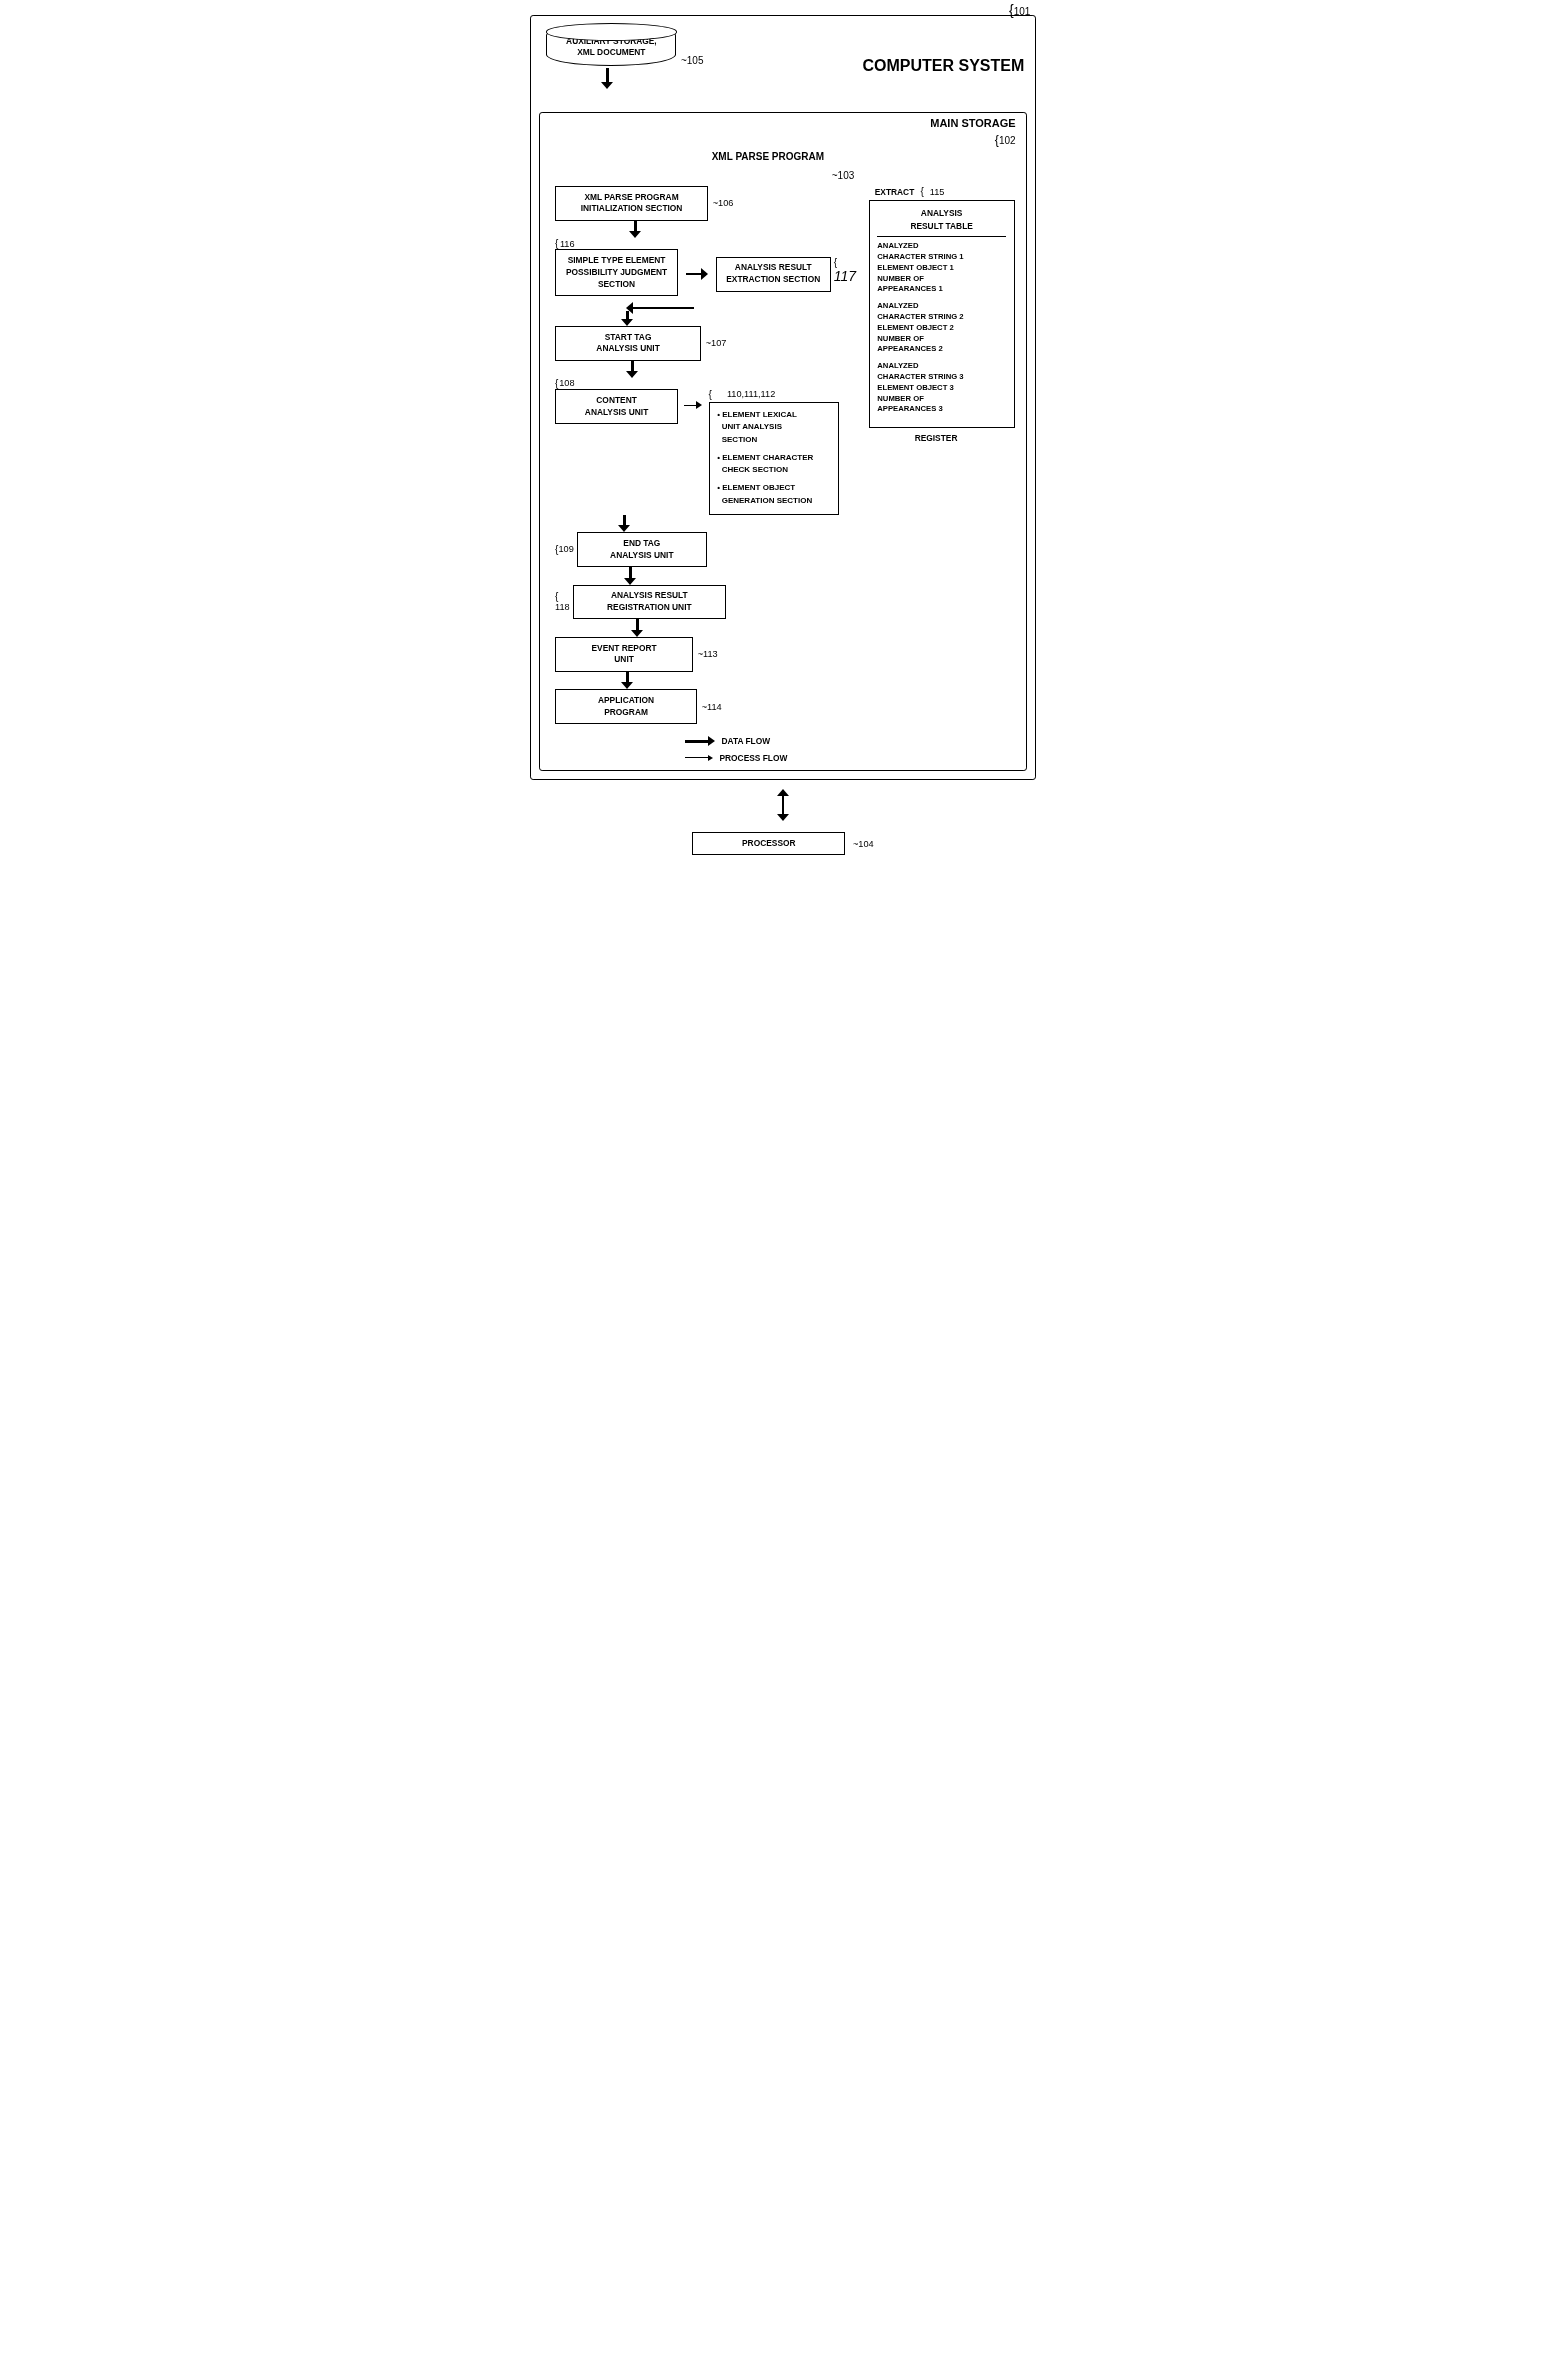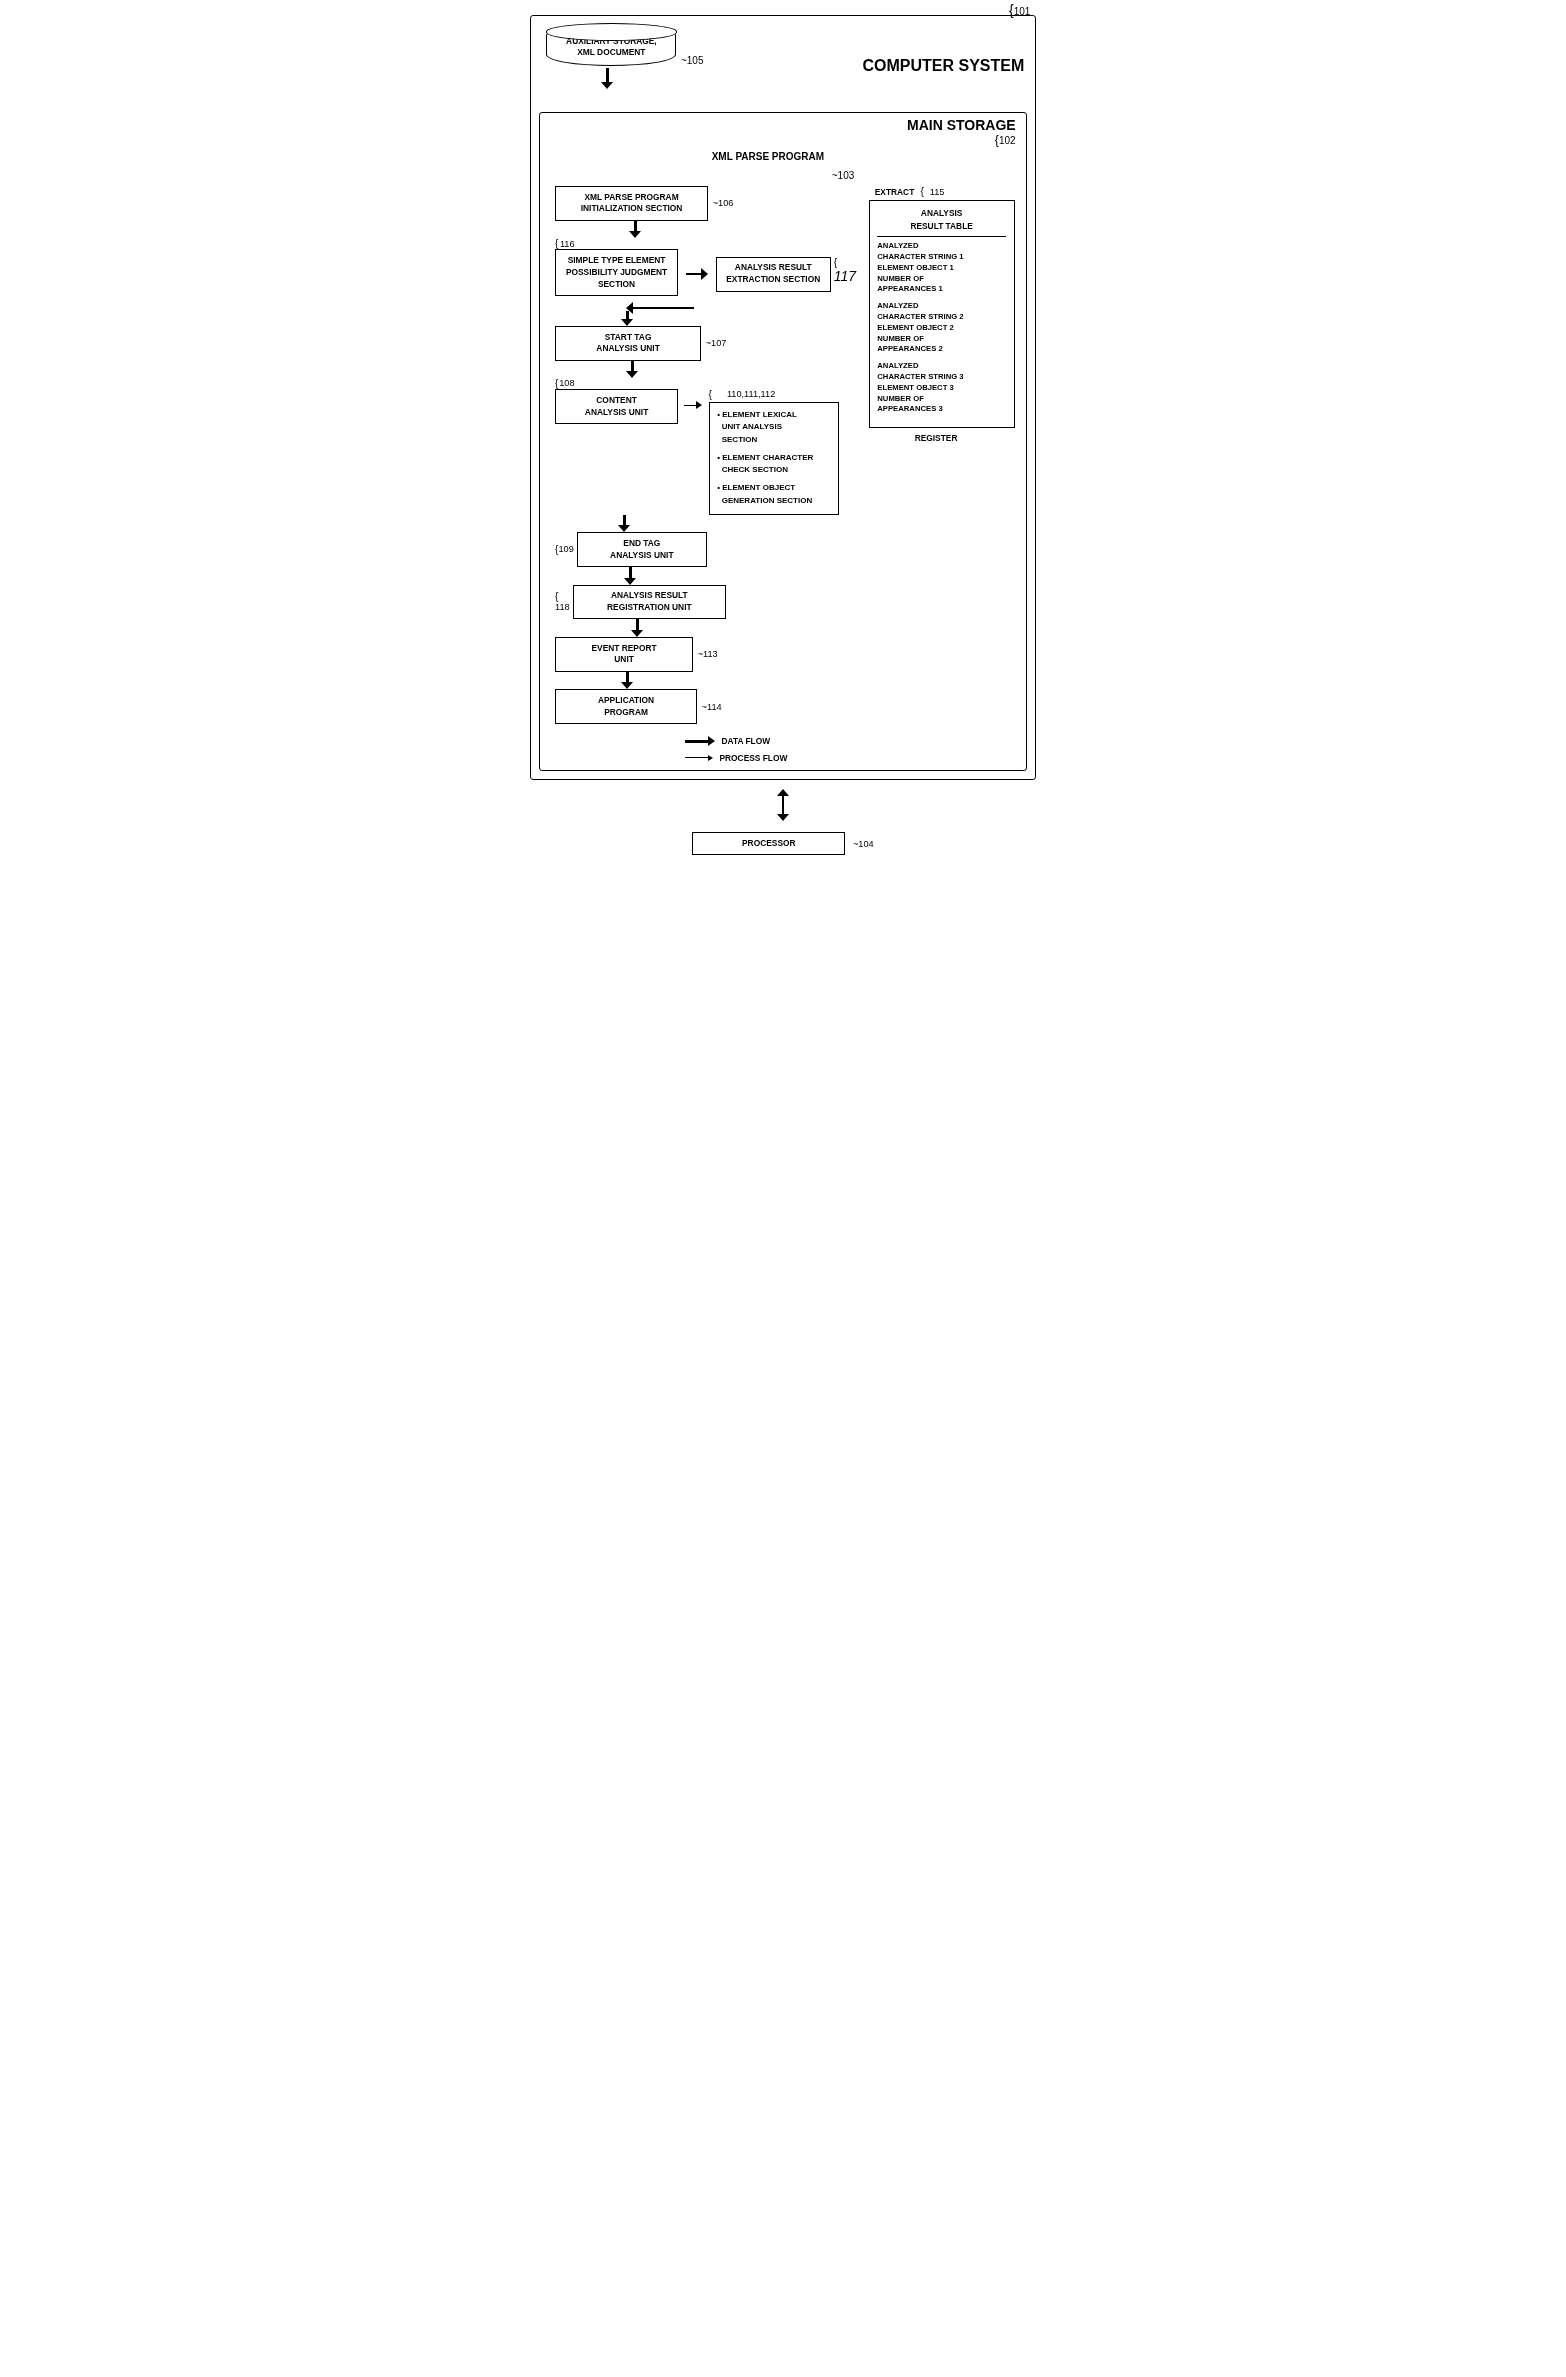--- a/index.html
+++ b/index.html
@@ -37,21 +37,21 @@
       border: 1.5px solid #000;
       border-radius: 3.1px;
       padding: 7.7px;
       position: relative;
       margin-top: 23px;
     }
     .main-storage-label {
       position: absolute;
       top: 4.6px;
       right: 10.7px;
-      font-size: 14px;
+      font-size: 11px;
       font-weight: bold;
       padding-left: 24px;
     }
     
     .box {
       border: 1.5px solid #000;
       background: #fff;
       text-align: center;
       font-size: 8.4px;
       font-weight: bold;

